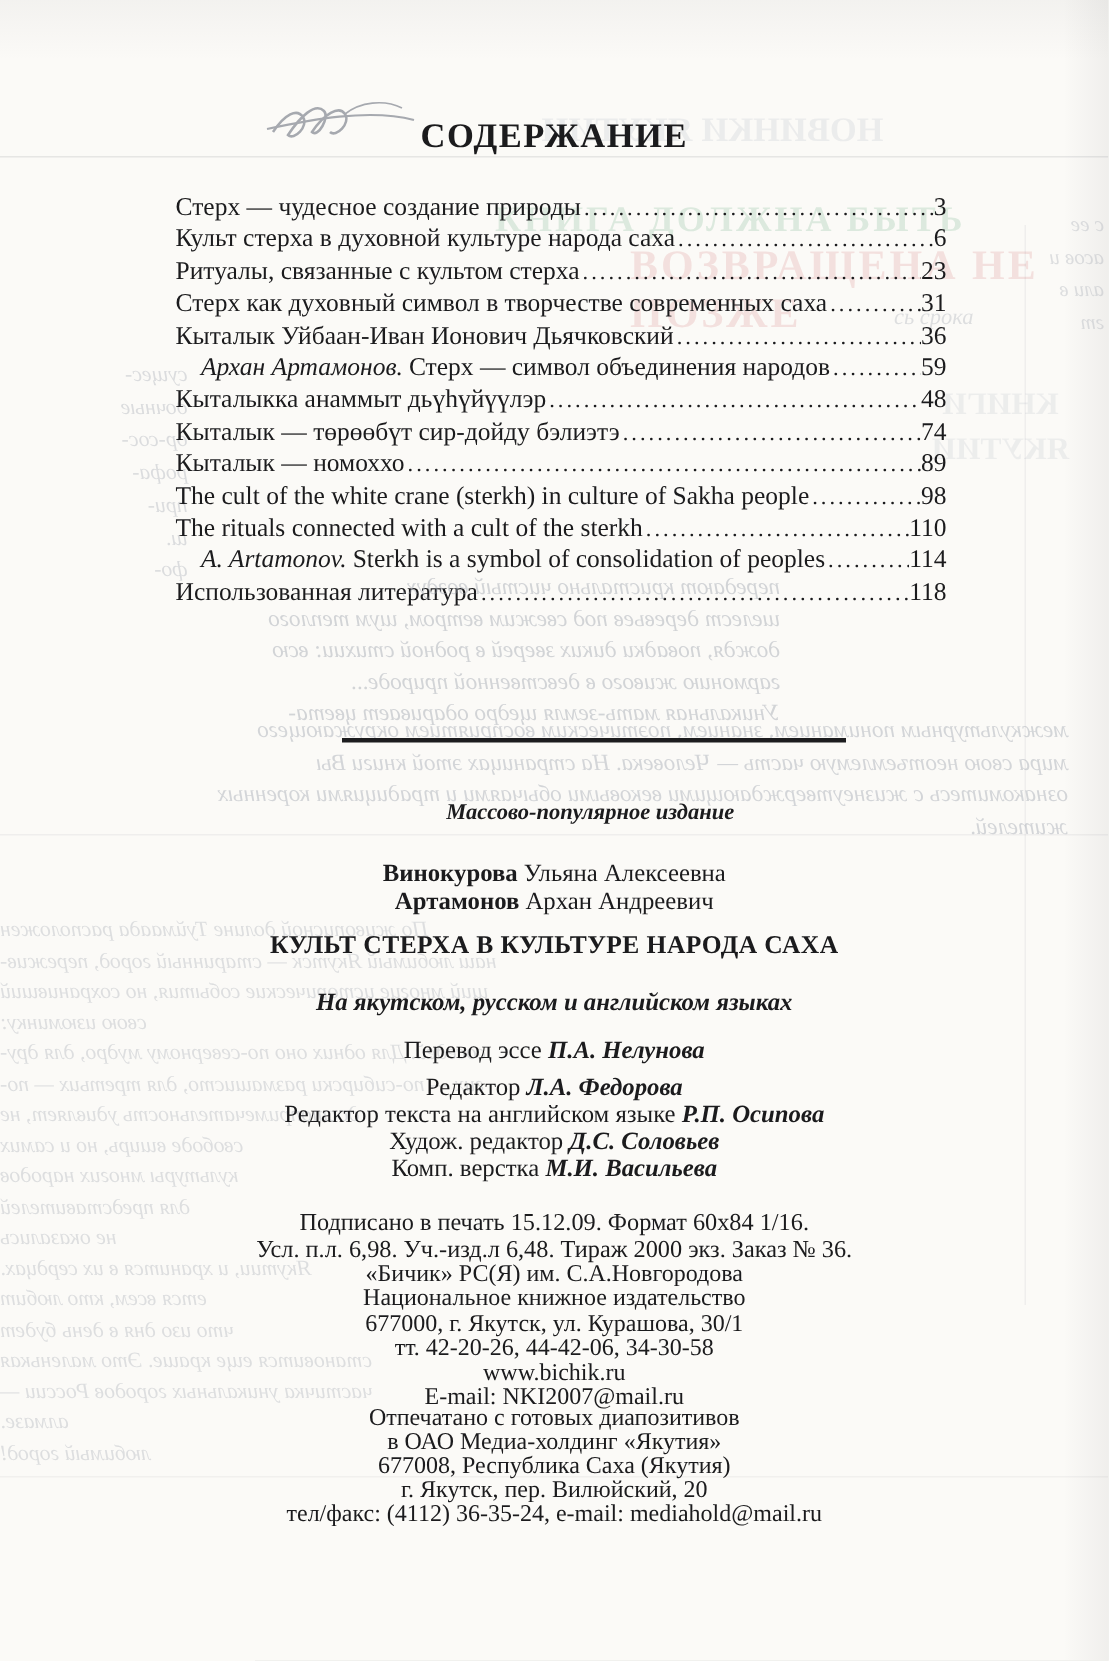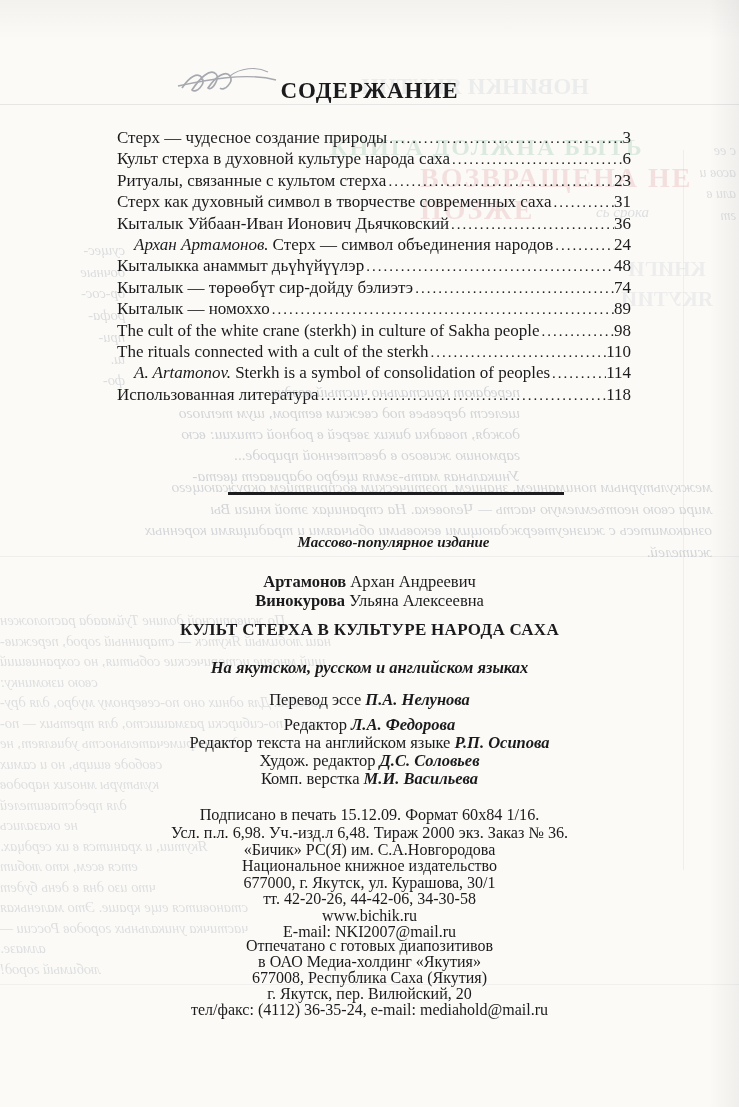--- a/index.html
+++ b/index.html
@@ -121,21 +121,21 @@
       </div>
       <div class="toc-row">
         <span class="toc-title">Кыталык Уйбаан-Иван Ионович Дьячковский</span>
         <span class="leader">............................................................................................................................................</span>
         <span class="pagenum">36</span>
       </div>
       <div class="toc-row indent">
         <i class="toc-author">Архан Артамонов.</i>
         <span class="toc-title">Стерх — символ объединения народов</span>
         <span class="leader">............................................................................................................................................</span>
-        <span class="pagenum">24</span>
+        <span class="pagenum">59</span>
       </div>
       <div class="toc-row">
         <span class="toc-title">Кыталыкка анаммыт дьүһүйүүлэр</span>
         <span class="leader">............................................................................................................................................</span>
         <span class="pagenum">48</span>
       </div>
       <div class="toc-row">
         <span class="toc-title">Кыталык — төрөөбүт сир-дойду бэлиэтэ</span>
         <span class="leader">............................................................................................................................................</span>
         <span class="pagenum">74</span>
@@ -201,22 +201,22 @@
       <div>частичка уникальных городов России —</div>
       <div>алмазе.</div>
       <div>любимый город!</div>
     </div>
 
   <div class="divider"></div>
 
   <div class="cblock edition">Массово-популярное издание</div>
 
   <div class="cblock authors">
+      <div><b>Винокурова</b> Ульяна Алексеевна</div>
       <div><b>Артамонов</b> Архан Андреевич</div>
-      <div><b>Винокурова</b> Ульяна Алексеевна</div>
     </div>
 
   <div class="cblock book-title">КУЛЬТ СТЕРХА В КУЛЬТУРЕ НАРОДА САХА</div>
 
   <div class="cblock languages">На якутском, русском и английском языках</div>
 
   <div class="cblock translation">
     <span>Перевод эссе</span>
     <span class="bname">П.А. Нелунова</span>
   </div>

